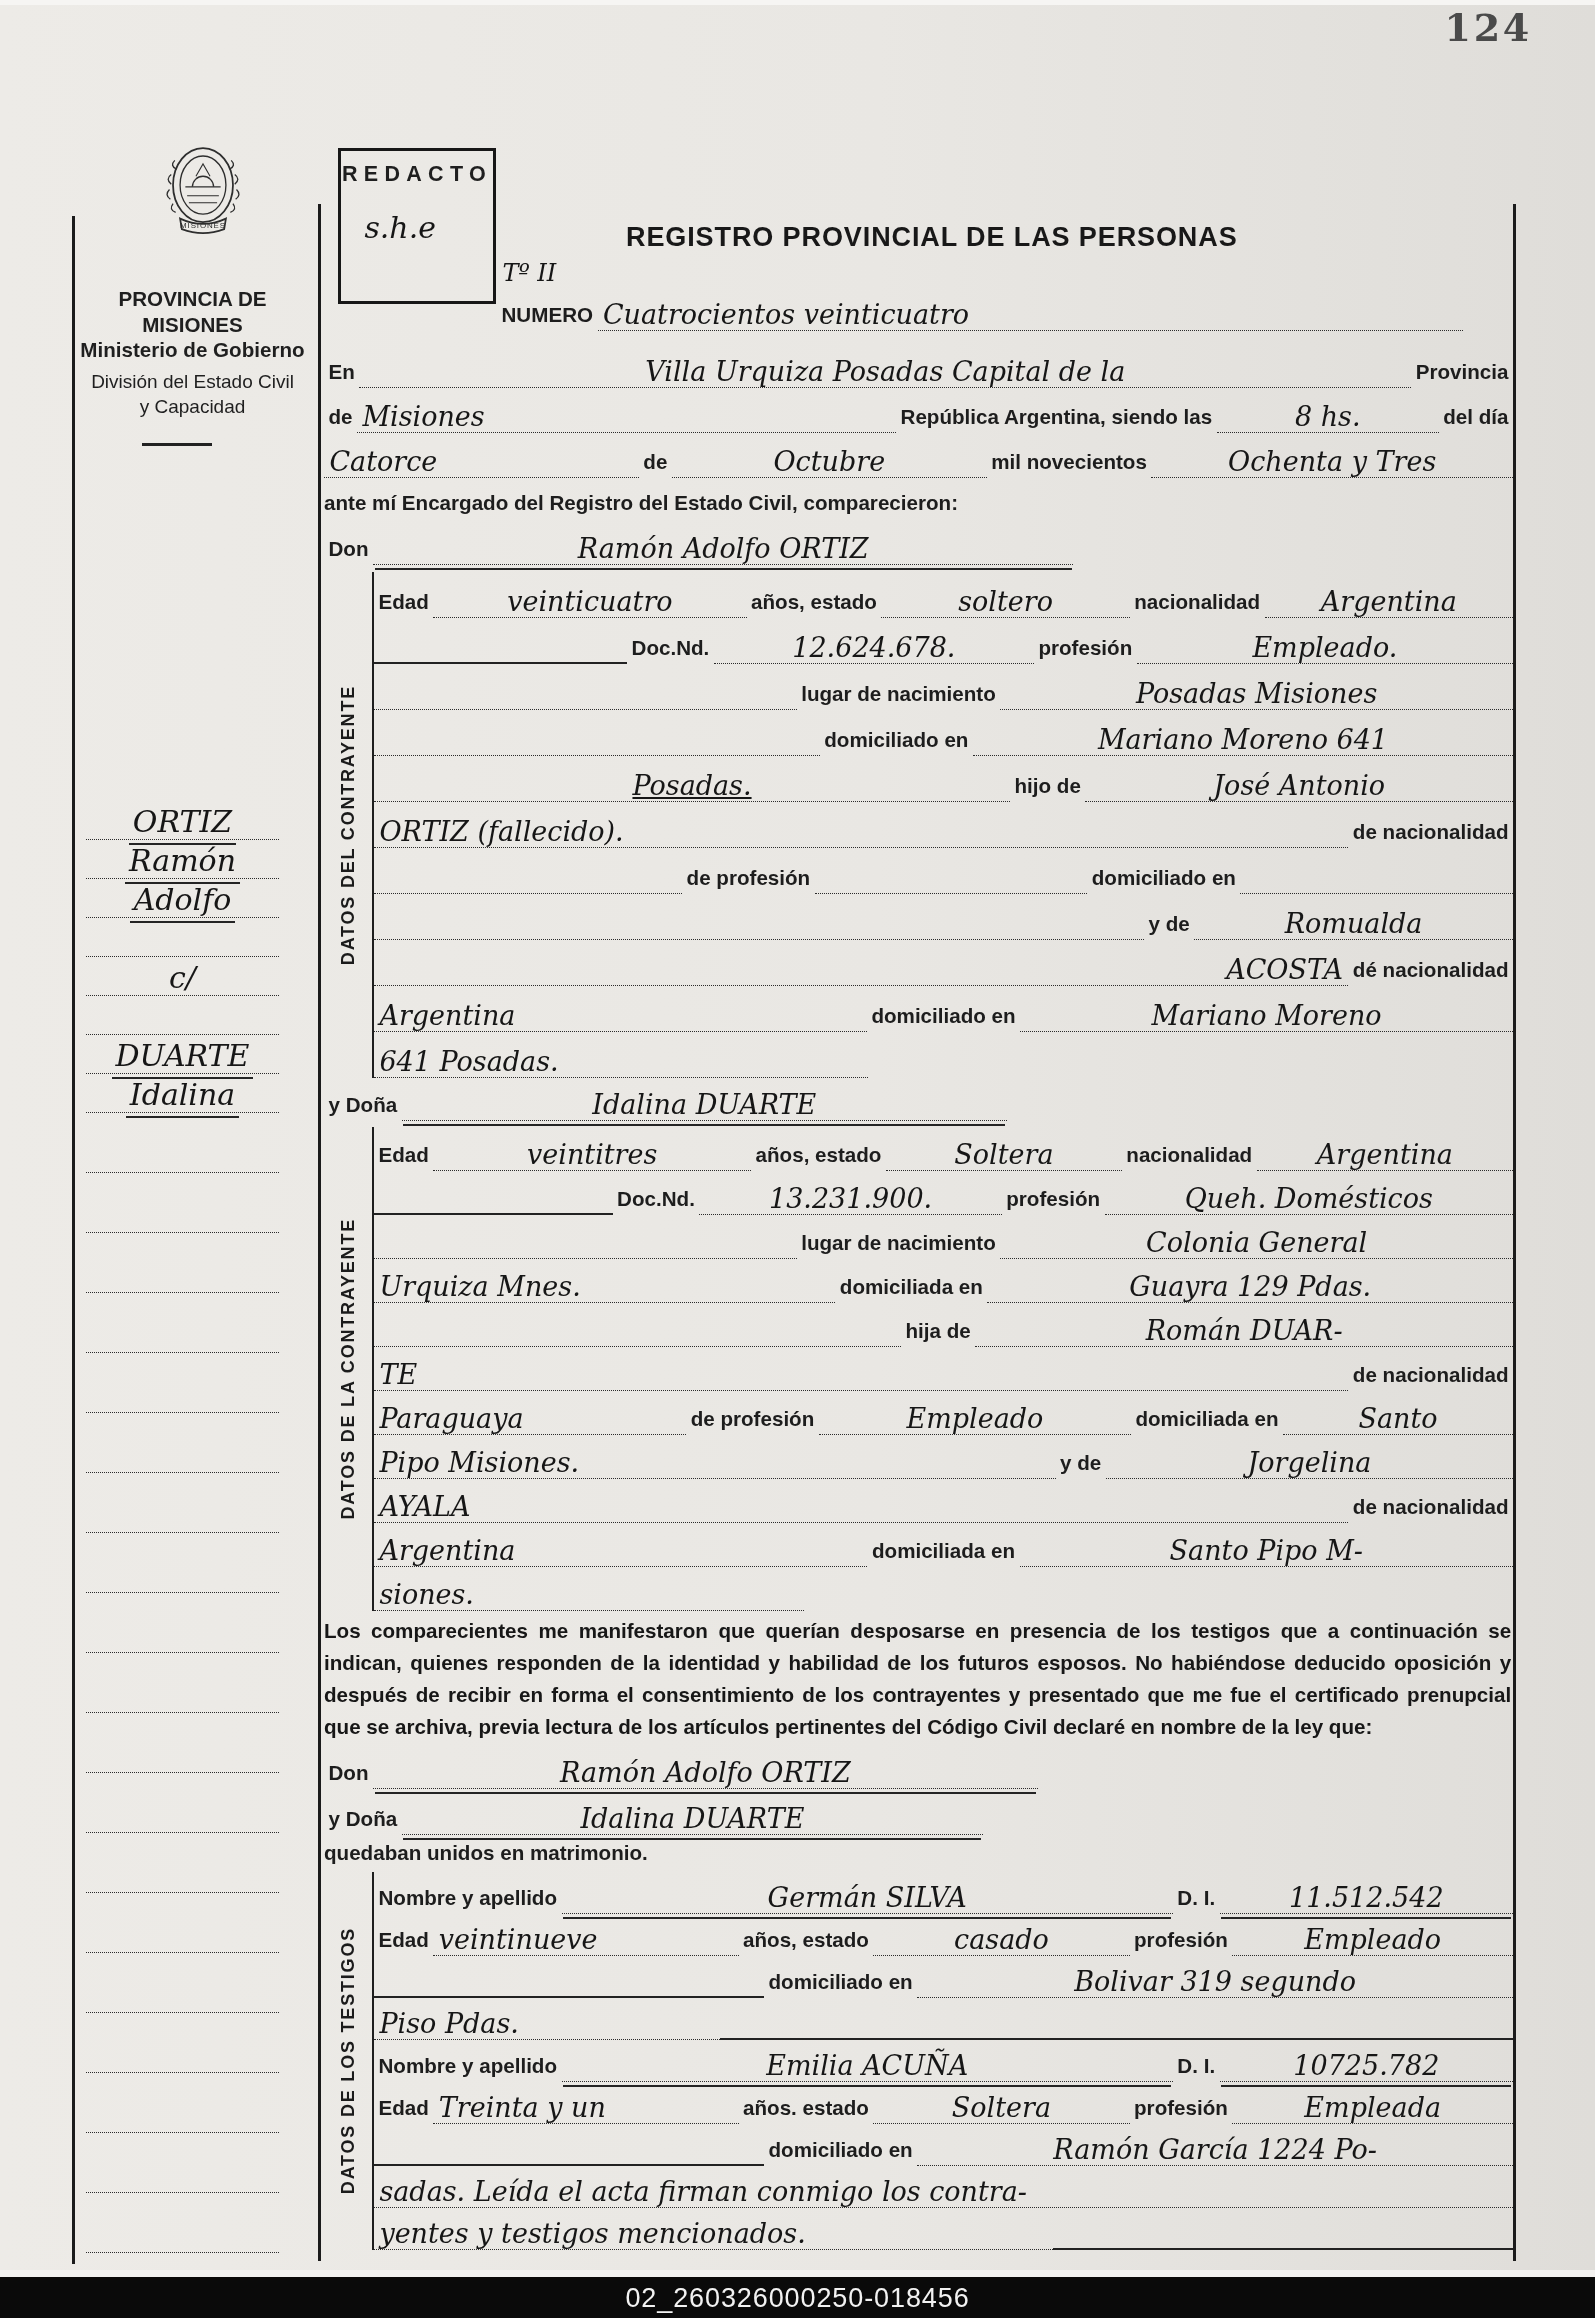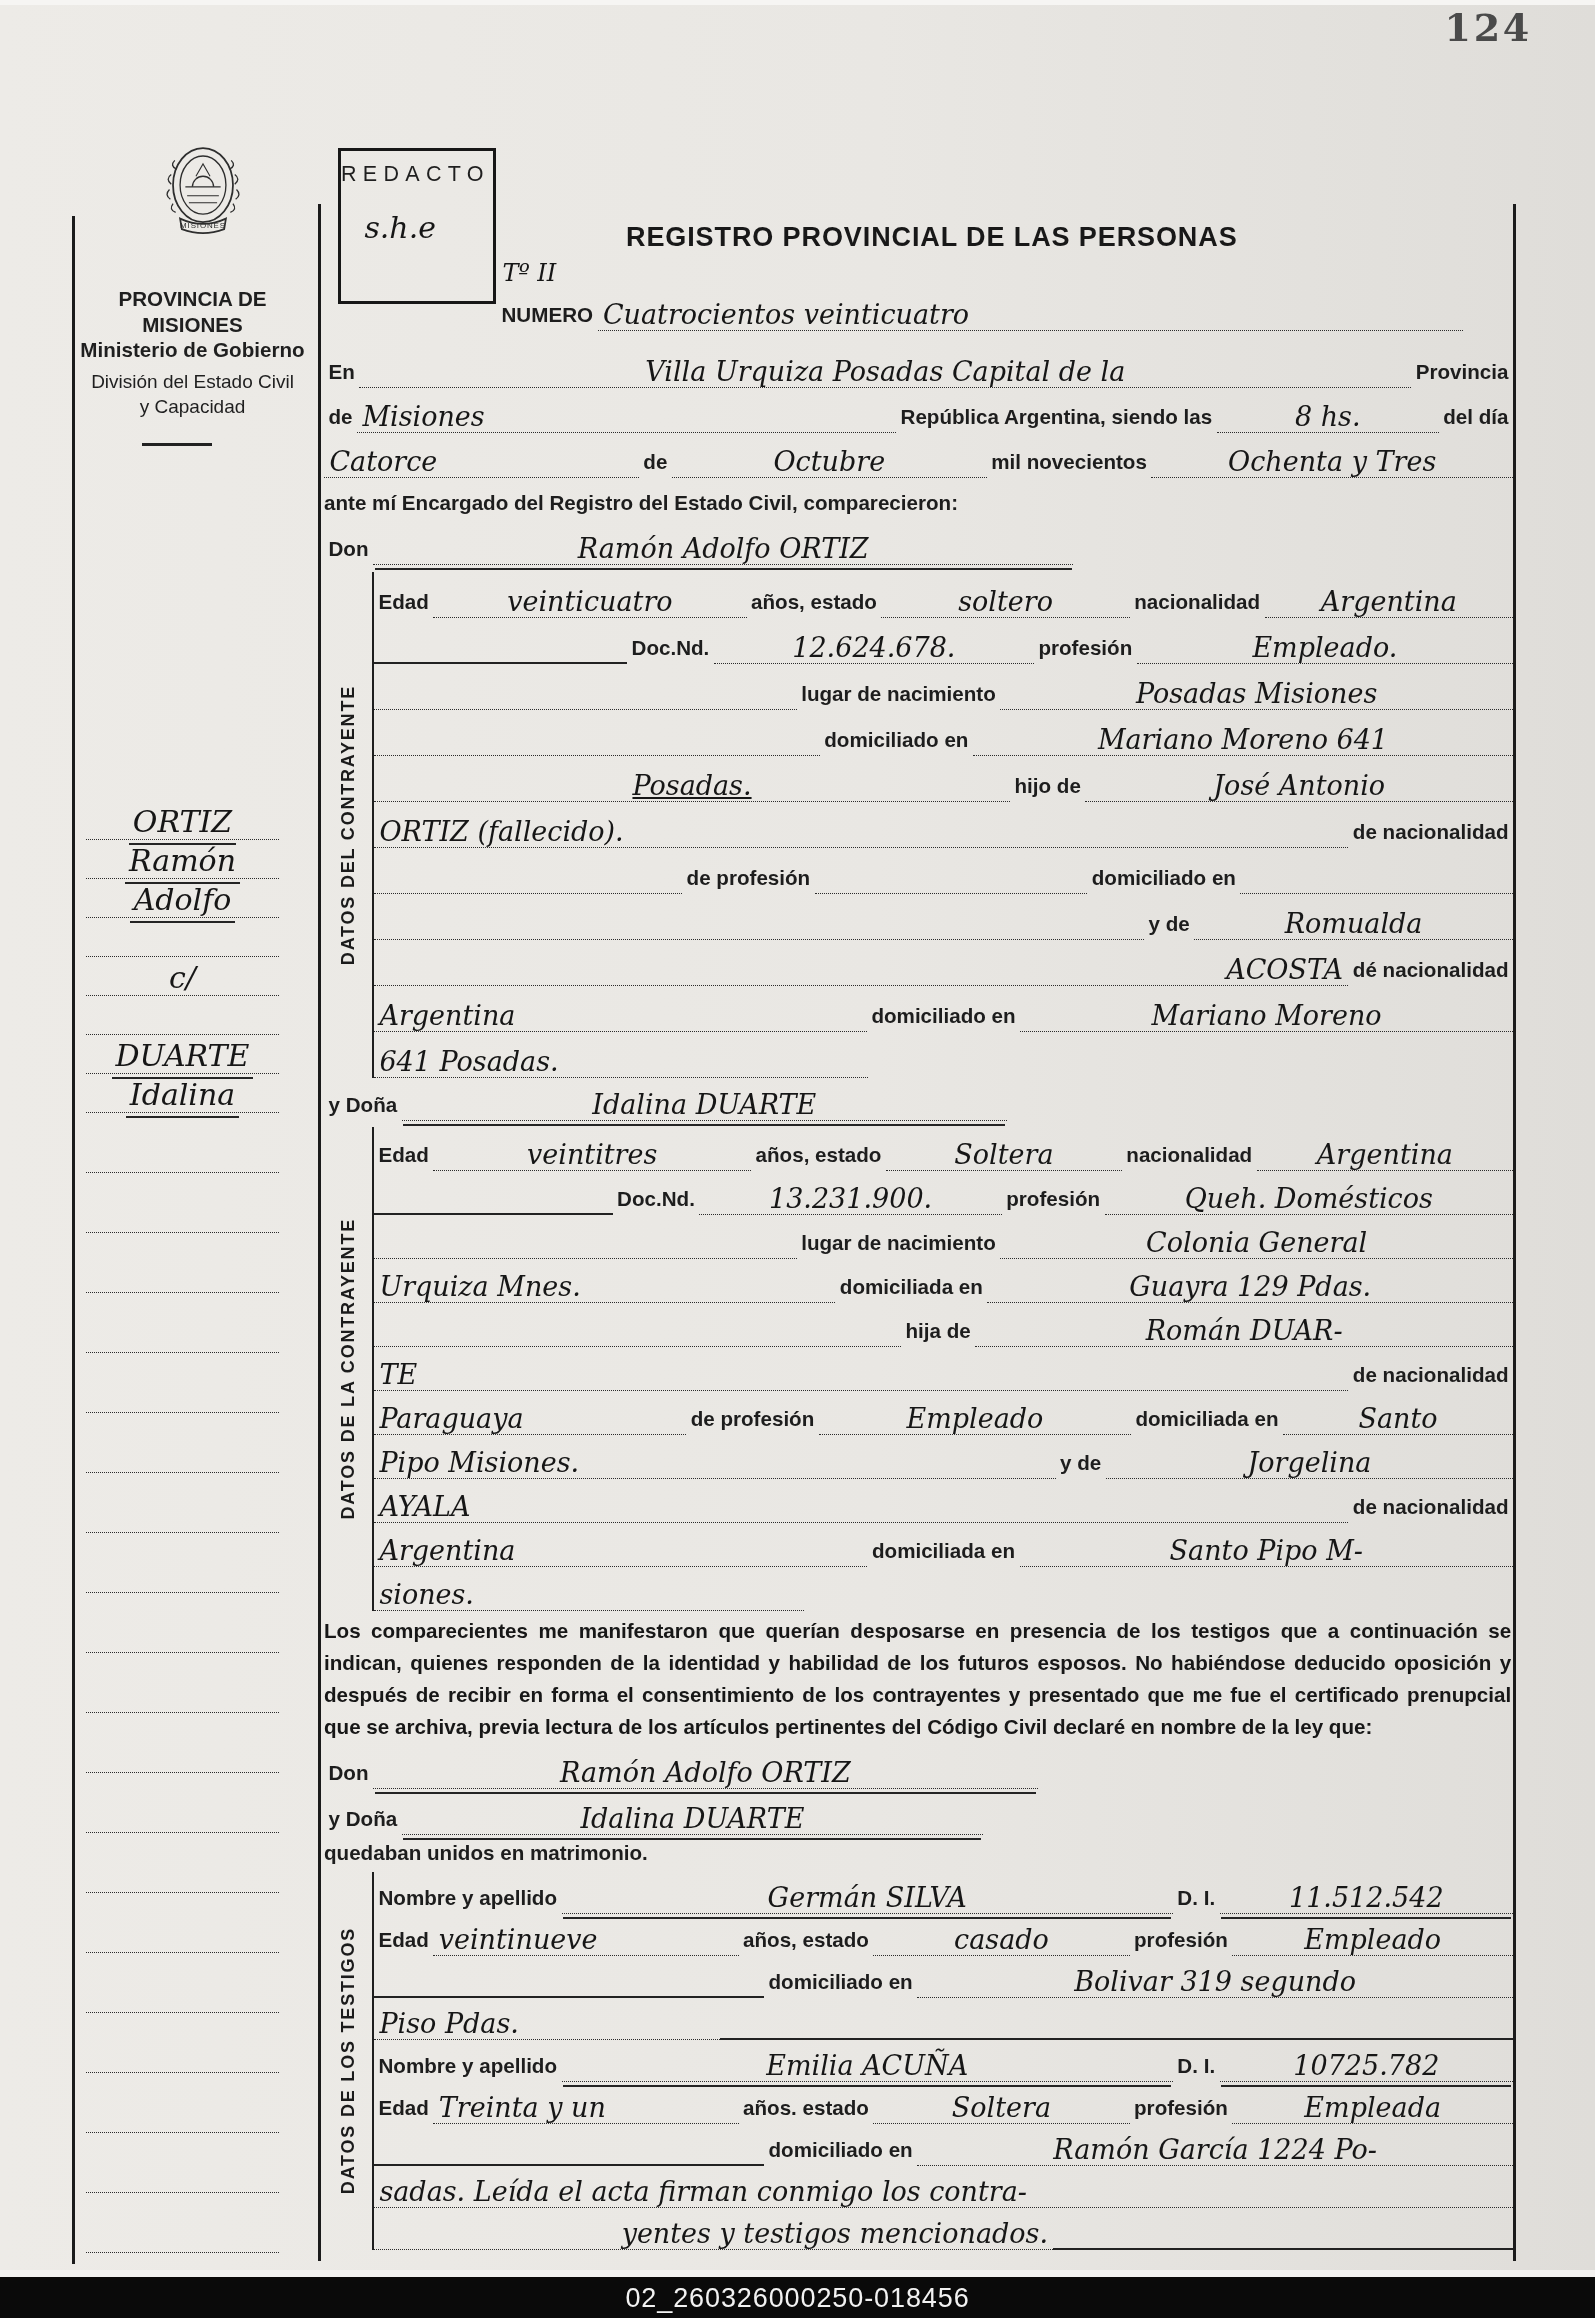--- a/index.html
+++ b/index.html
@@ -37,21 +37,21 @@
   #letterhead .lh-bold{font-weight:700;font-size:20.6px;line-height:1.25;}
   #letterhead .lh-reg{font-weight:400;font-size:19px;line-height:1.3;}
   #lh-rule{width:70px;border-top:3.6px solid #222;margin:23px 0 0 70px;}
   
   #margin-names{left:86px;top:801px;width:193px;}
   .mrow{height:38px;display:flex;align-items:flex-end;justify-content:center;
         border-bottom:1.8px dotted #2b2b2b;}
   .mline{height:59px;border-bottom:1.8px dotted #2b2b2b;}
   
   #redacto{left:338px;top:148px;width:152px;height:150px;border:3.6px solid #171717;}
-  #redacto .rlabel{margin-top:10.7px;font-weight:400;font-size:21.5px;letter-spacing:6.3px;}
+  #redacto .rlabel{text-align:center;margin-top:10.7px;font-weight:700;font-size:21.5px;letter-spacing:6.3px;}
   #redacto .rsig{margin:26px 0 0 18px;}
   #tomo{left:497px;top:261px;}
   #title{left:626px;top:222px;font-weight:700;font-size:27px;letter-spacing:0.9px;white-space:nowrap;color:#181818;}
   #numero-line{left:497px;top:288px;width:966px;height:43px;display:flex;align-items:flex-end;}
   #opening{left:324px;top:342px;width:1189px;}
   #pageno{right:63px;top:5.4px;font-family:"DejaVu Serif",serif;font-weight:700;font-size:38px;
           letter-spacing:2.7px;color:#4a4a4a;filter:blur(0.5px);}
   .para{font-weight:700;font-size:20.6px;line-height:32px;text-align:justify;color:#171717;padding-right:1.8px;}
   #prefoot{left:0;right:0;bottom:42px;height:7.2px;background:#f3f2f0;}
   #footer{left:0;right:0;bottom:0;height:42px;background:#0a0a0a;display:flex;
@@ -379,21 +379,21 @@
       </div>
       <div class="frow" style="height:42px;">
         <span class="fill solid" style="flex:1.2;"></span>
         <span class="pl">domiciliado en</span>
         <span class="fill hw" style="flex:1.8;">Ramón García 1224 Po-</span>
       </div>
       <div class="frow" style="height:42px;">
         <span class="fill hw" style="text-align:left;">sadas. Leída el acta firman conmigo los contra-</span>
       </div>
       <div class="frow" style="height:42px;">
-        <span class="fill hw" style="flex:1.6;text-align:right;">yentes y testigos mencionados.</span>
+        <span class="fill hw" style="flex:1.6;text-align:left;">yentes y testigos mencionados.</span>
         <span class="fill solid" style="flex:1.1;"></span>
       </div>
     </div>
   </div>
 
   <div id="prefoot" class="abs"></div>
   <div id="footer" class="abs">
     <span>02_260326000250-018456</span>
   </div>
 

